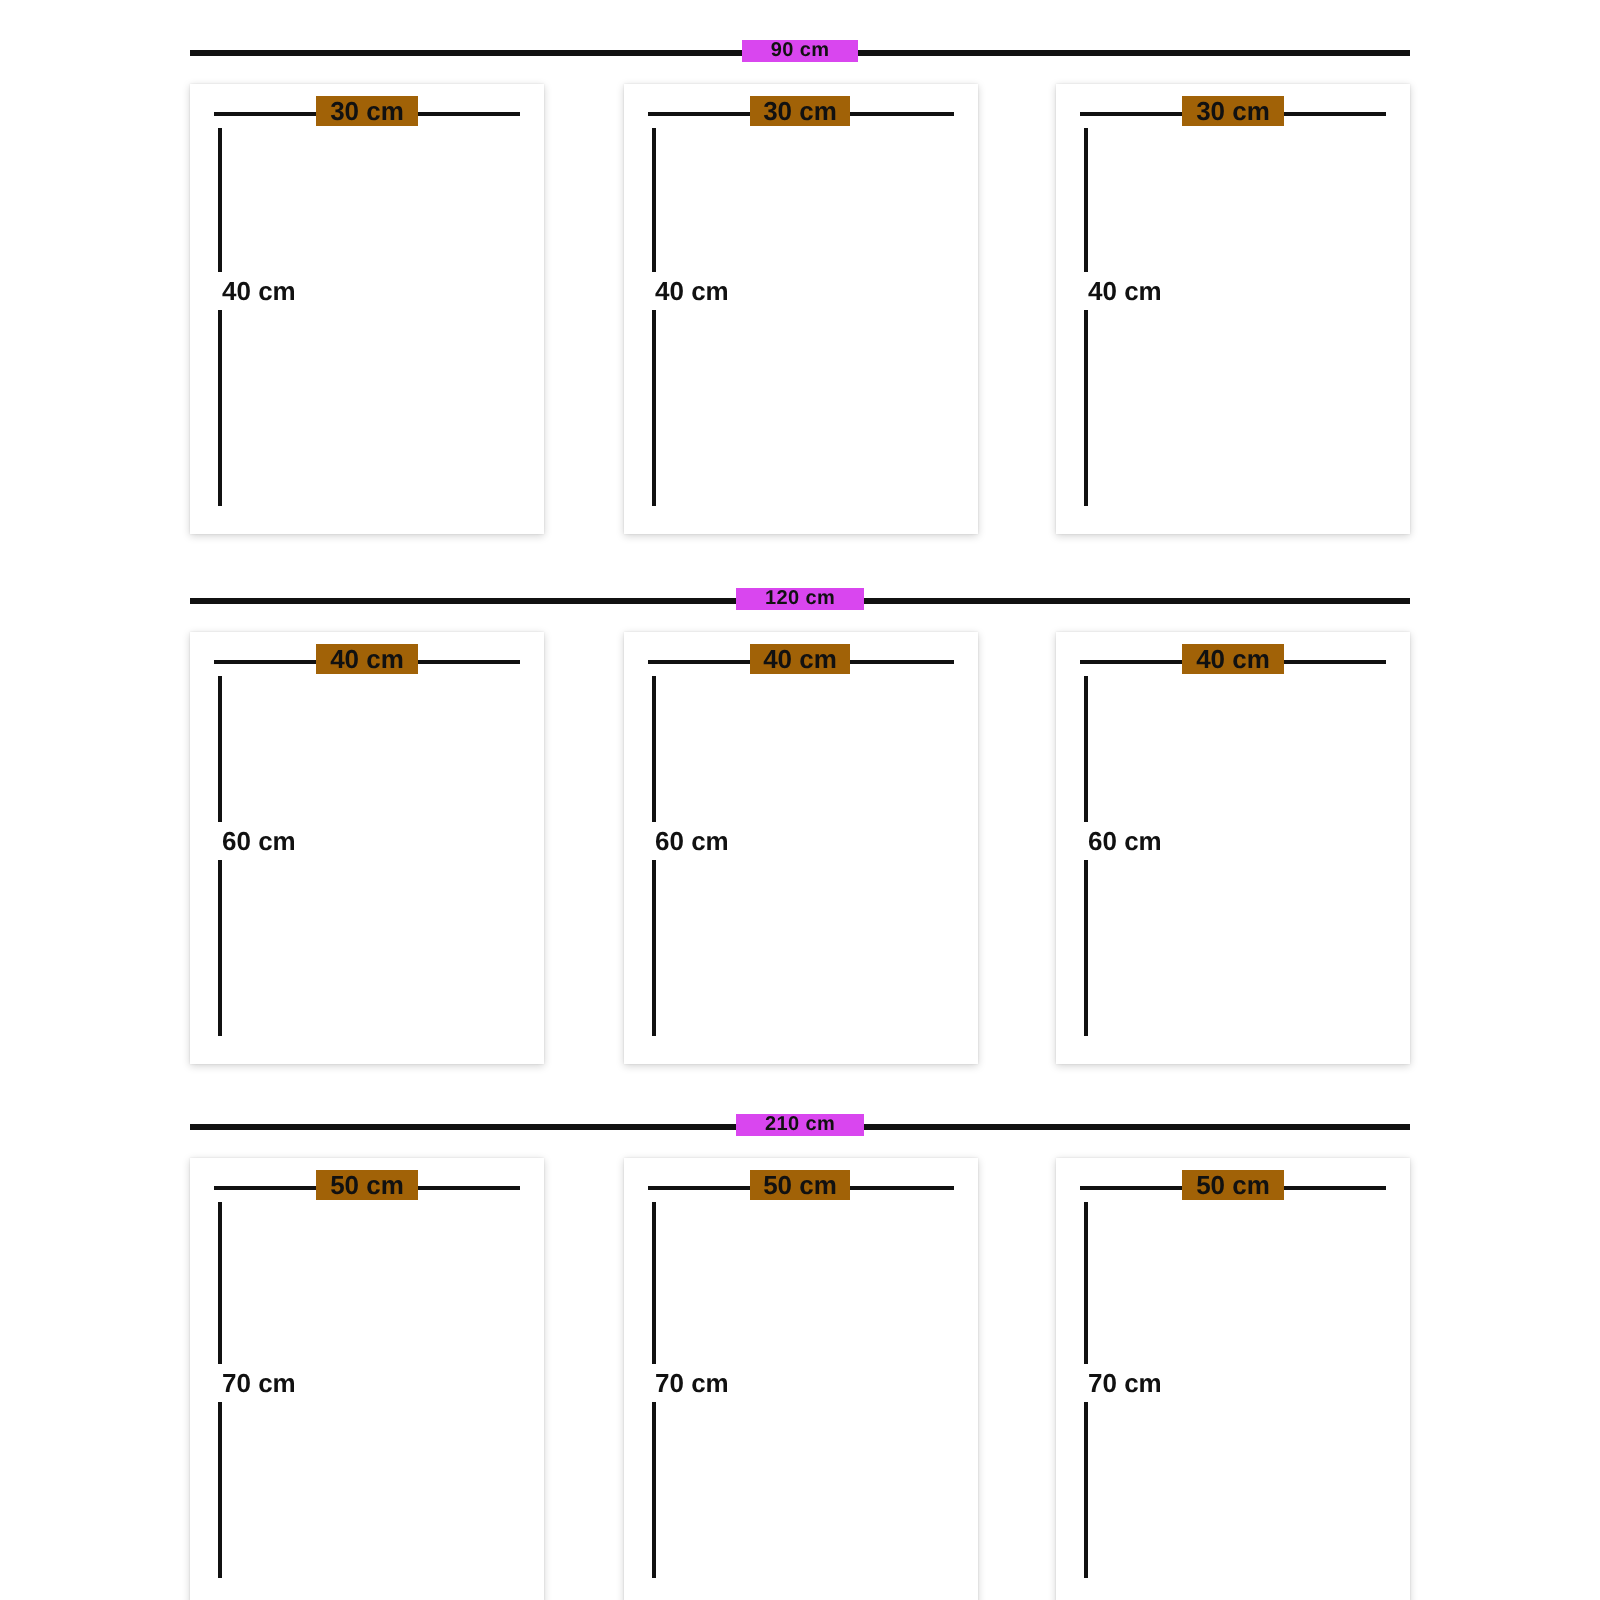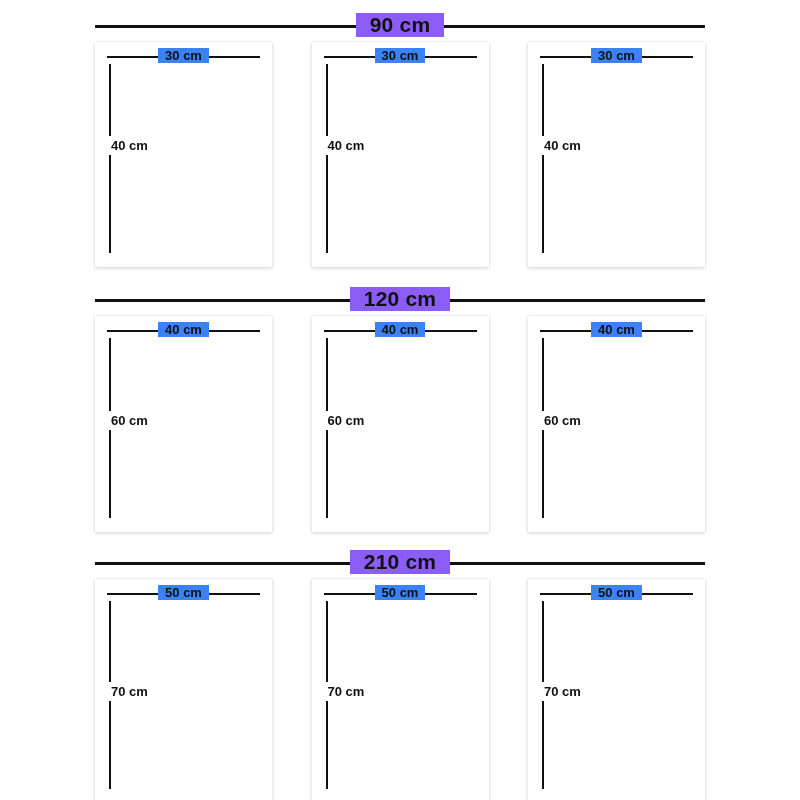--- a/index.html
+++ b/index.html
@@ -40,23 +40,23 @@
     position: absolute;
     top: 50%;
     height: 3px;
     background: #111111;
     width: 100%;
     left: 0;
   }
   .group-label {
     position: relative;
     z-index: 2;
-    background: #8b5cf6;
+    background: #d946ef;
     padding: 0 14px;
-    font-size: 21px;
+    font-size: 10px;
     font-weight: bold;
     letter-spacing: 0.2px;
     white-space: nowrap;
   }
 
   .panels {
     position: relative;
     margin: 6px auto 0 auto;
     width: 610px;
     display: flex;
@@ -97,21 +97,21 @@
     position: absolute;
     top: 6px;
     left: 0;
     right: 0;
     text-align: center;
     font-size: 13px;
     font-weight: bold;
     line-height: 16px;
   }
   .h-label span {
-    background: #3b82f6;
+    background: #a16207;
     padding: 0 7px;
   }
   .v-label {
     position: absolute;
     left: 12px;
     font-size: 13px;
     font-weight: bold;
     line-height: 16px;
   }
   .v-label span {

